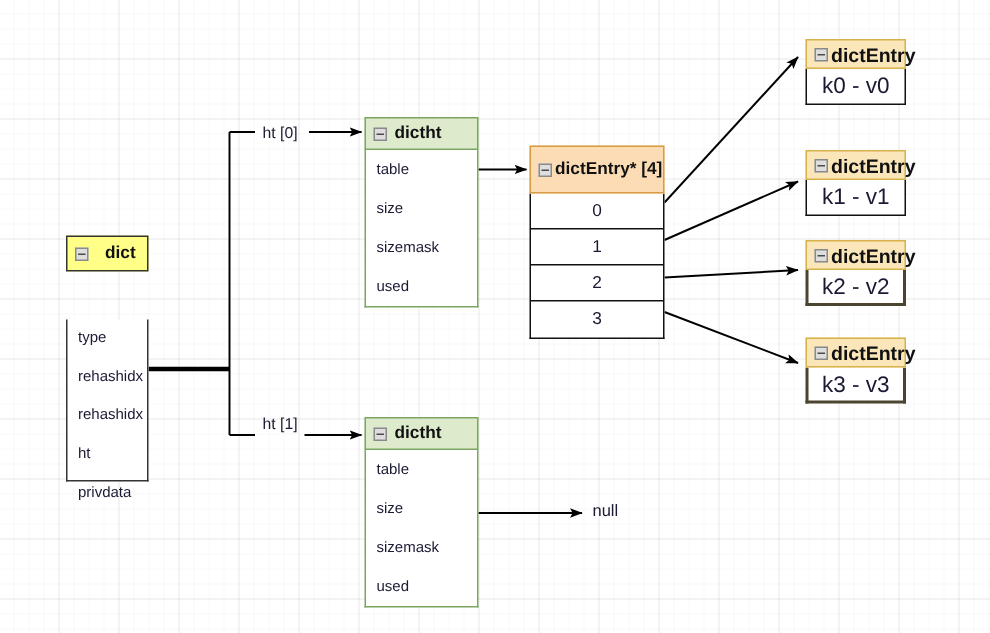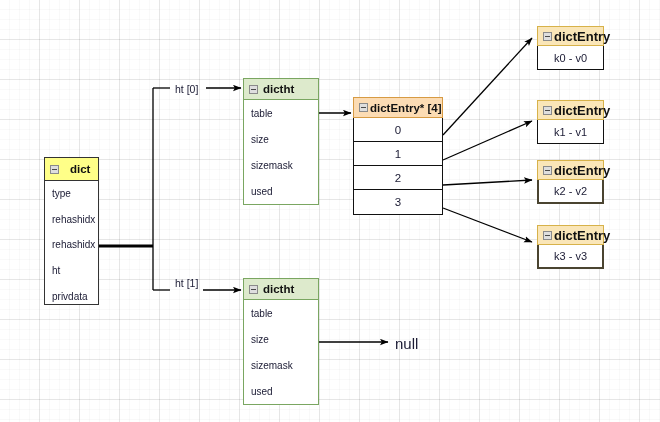--- a/index.html
+++ b/index.html
@@ -47,68 +47,68 @@
     display:flex;align-items:center;
     padding-left:7px;
   }
 
   
   #dict-node{left:19px;top:157px;width:80px;padding-left:25px;}
   #dict-node .hdr{
     height:24px;background:#ffff88;border:1px solid #333333;
   }
   #dict-node .hdr .lbl{padding-left:6px;}
-  #dict-node .body{border:1px solid #333333;border-top:none;height:124px;}
+  #dict-node .body{border:1px solid #333333;border-top:none;height:108px;margin-top:32px;}
   #dict-node .row{height:25.6px;}
 
   
   .dictht{width:76px;}
   .dictht .hdr{height:22px;background:#ddeacc;border:1px solid #7aa661;}
   .dictht .body{border:1px solid #7aa661;border-top:none;height:105px;}
   .dictht .row{height:26.25px;}
   #dictht0{left:243px;top:78px;}
   #dictht1{left:243px;top:278px;}
 
   
   #arr-node{left:353px;top:97px;width:90px;}
-  #arr-node .hdr{height:21px;background:#fcdcb4;border:1px solid #d79b44;}
+  #arr-node .hdr{height:32px;background:#fcdcb4;border:1px solid #d79b44;}
   #arr-node .hdr .lbl{margin-left:-3px;}
   #arr-node .body{border:1px solid #111111;border-top:none;}
   #arr-node .cell{
     box-sizing:border-box;height:24px;
     display:flex;align-items:center;justify-content:center;
     font-size:11.5px;color:#1a1a33;
     border-bottom:1px solid #111111;
   }
   #arr-node .cell:last-child{border-bottom:none;}
 
   
   .entry{width:67px;}
   .entry .hdr{height:20px;background:#fae6b8;border:1px solid #d7b24a;}
   .entry .hdr .lbl{margin-left:-3px;font-size:13px;}
   .entry .body{
     border:1px solid #111111;border-top:none;height:24px;
     display:flex;align-items:center;justify-content:center;
-    font-size:11px;color:#1a1a33;
+    font-size:15px;color:#1a1a33;
   }
   .entry.thick .body{border:2px solid #4a4430;border-top:none;}
 
   #e0{left:537px;top:26px;}
   #e1{left:537px;top:100px;}
   #e2{left:537px;top:160px;}
   #e3{left:537px;top:225px;}
 
   
   .flabel{
     position:absolute;font-size:10.5px;color:#1a1a33;
     white-space:nowrap;
   }
   #lbl-ht0{left:175px;top:83px;}
   #lbl-ht1{left:175px;top:277px;}
-  #lbl-null{left:395px;top:335px;font-size:15px;}
+  #lbl-null{left:395px;top:335px;font-size:11px;}
 </style>
 </head>
 <body>
 
 <div id="canvas"></div>
 
 <svg id="edges" viewBox="0 0 660 422" width="660" height="422">
   <defs>
     <marker id="ah" markerWidth="9" markerHeight="9" refX="8" refY="3.2" orient="auto" markerUnits="userSpaceOnUse">
       <path d="M0,0 L8.5,3.2 L0,6.4 L1.8,3.2 z" fill="#000000"></path>

